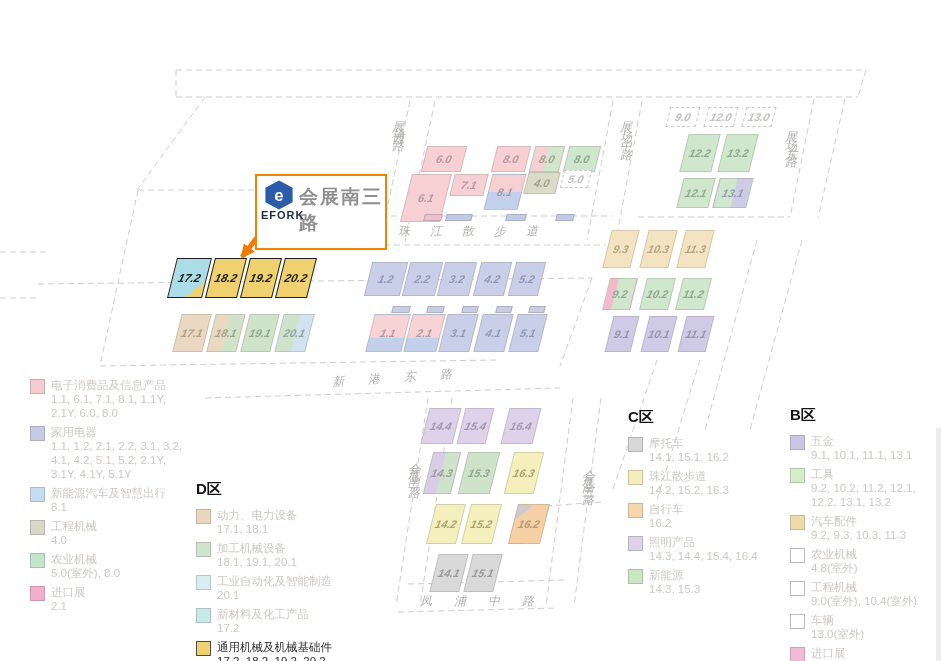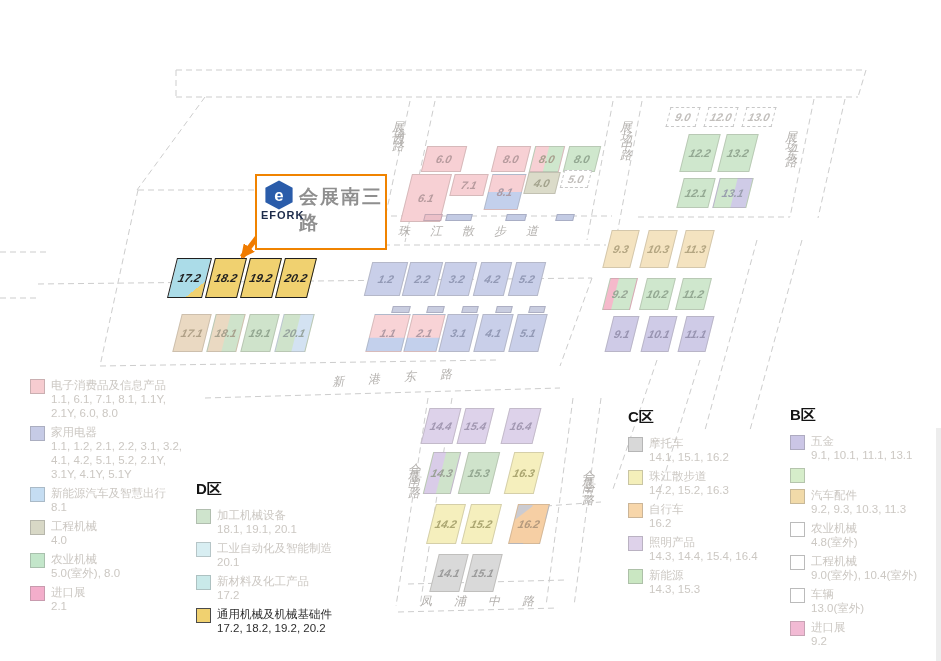--- a/index.html
+++ b/index.html
@@ -239,20 +239,27 @@
       <div>
           <div>进口展</div>
            <div>2.1</div>
         </div>
     </div>
   </div>
 
   <div class="legend" style="left:196px;top:480px;width:180px">
     <div class="lg-title">D区</div>
     <div class="lg-item">
+      <span class="sw" style="background:#e9d8be"></span>
+      <div>
+          <div>动力、电力设备</div>
+           <div>17.1, 18.1</div>
+        </div>
+    </div>
+    <div class="lg-item">
       <span class="sw" style="background:#cfe4cd"></span>
       <div>
           <div>加工机械设备</div>
            <div>18.1, 19.1, 20.1</div>
         </div>
     </div>
     <div class="lg-item">
       <span class="sw" style="background:#d8eef2"></span>
       <div>
           <div>工业自动化及智能制造</div>
@@ -318,20 +325,24 @@
     <div class="lg-title">B区</div>
     <div class="lg-item">
       <span class="sw" style="background:#cbc6e6"></span>
       <div>
           <div>五金</div>
            <div>9.1, 10.1, 11.1, 13.1</div>
         </div>
     </div>
     <div class="lg-item">
       <span class="sw" style="background:#d6edca"></span>
+      <div>
+          <div>工具</div>
+           <div>9.2, 10.2, 11.2, 12.1, 12.2, 13.1, 13.2</div>
+        </div>
     </div>
     <div class="lg-item">
       <span class="sw" style="background:#f1daa9"></span>
       <div>
           <div>汽车配件</div>
            <div>9.2, 9.3, 10.3, 11.3</div>
         </div>
     </div>
     <div class="lg-item">
       <span class="sw outline"></span>

